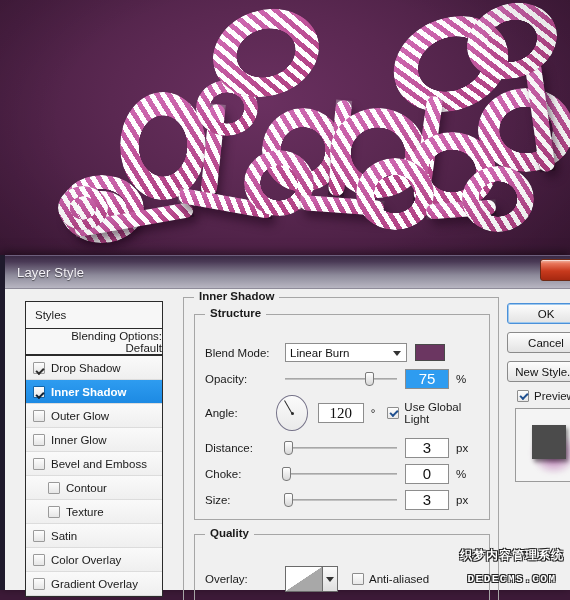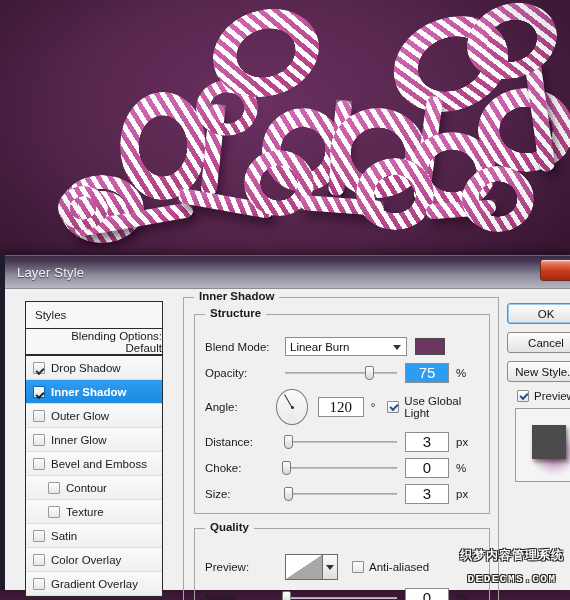--- a/index.html
+++ b/index.html
@@ -119,21 +119,21 @@
   }
   .li.selected .cb { border-color:#1264a8; }
   .li.selected .cb.checked::after { border-color:#123; }
 
   
   .center {
     position:absolute; left: 178px; top: 8px; width: 316px; height: 290px;
   }
   .fs {
     position: relative; border: 1px solid #a6a6a6; margin: 0;
-    padding: 20px 10px 8px 10px;
+    padding: 26px 10px 8px 10px;
   }
   .fs > .legend {
     position:absolute; top: -8px; left: 10px; background:#f0f0f0;
     padding: 0 5px; font-size: 11.5px; font-weight: bold; color:#1a1a1a;
   }
   .fs.outer { padding: 12px 8px 8px 10px; }
   .row { display:flex; align-items:center; height: 23px; margin-bottom: 3px; }
   .lbl { font-size: 11.5px; color:#1a1a1a; text-align:left; }
   .lbl.w80 { width: 74px; margin-right: 6px; }
 
@@ -456,21 +456,21 @@
               </div>
               <div class="numfield">3</div>
               <span class="unit">px</span>
             </div>
           </div>
 
           <div class="fs" style="margin-top:14px;">
             <span class="legend">Quality</span>
 
             <div class="row" style="height:32px;margin-top:2px;">
-              <span class="lbl w80">Preview:</span>
+              <span class="lbl w80">Overlay:</span>
               <div class="contour-sw">
                 <div class="tri"></div>
               </div>
               <div class="contour-arrow">
                 <i></i>
               </div>
               <span class="chk"></span>
               <span class="chk-label">Anti-aliased</span>
             </div>
 

